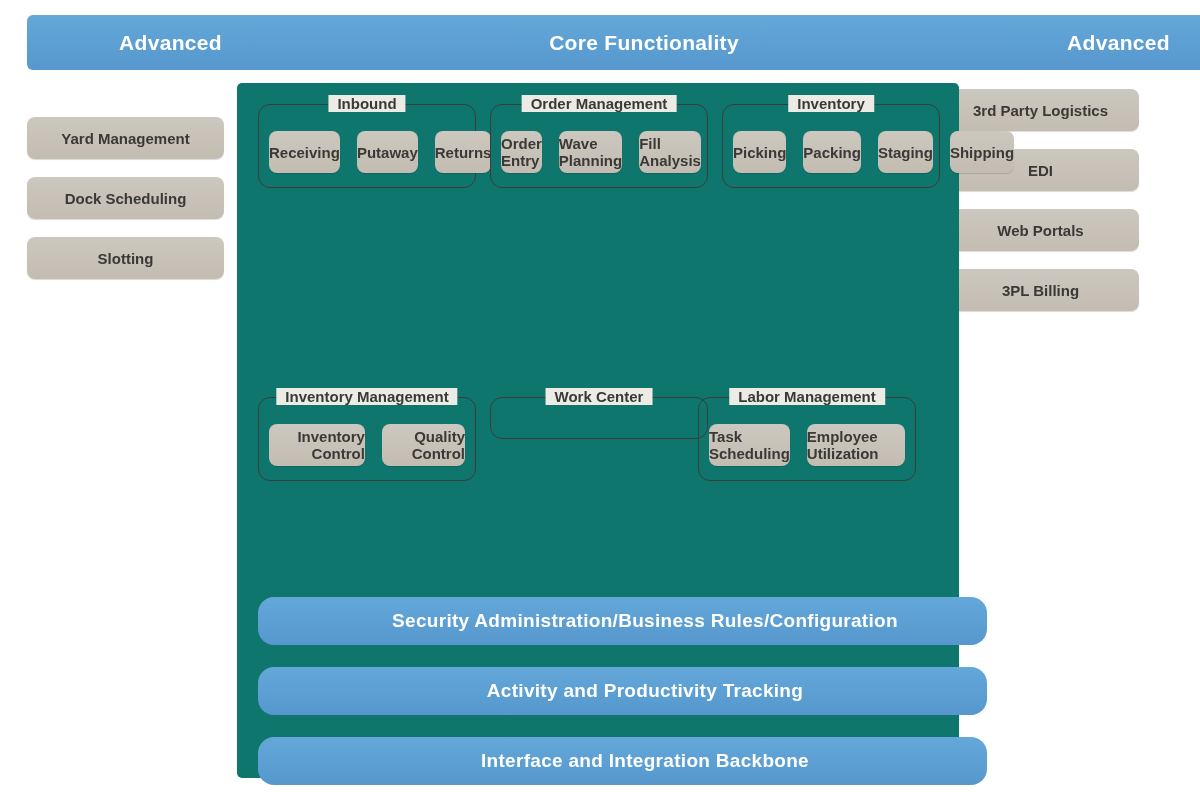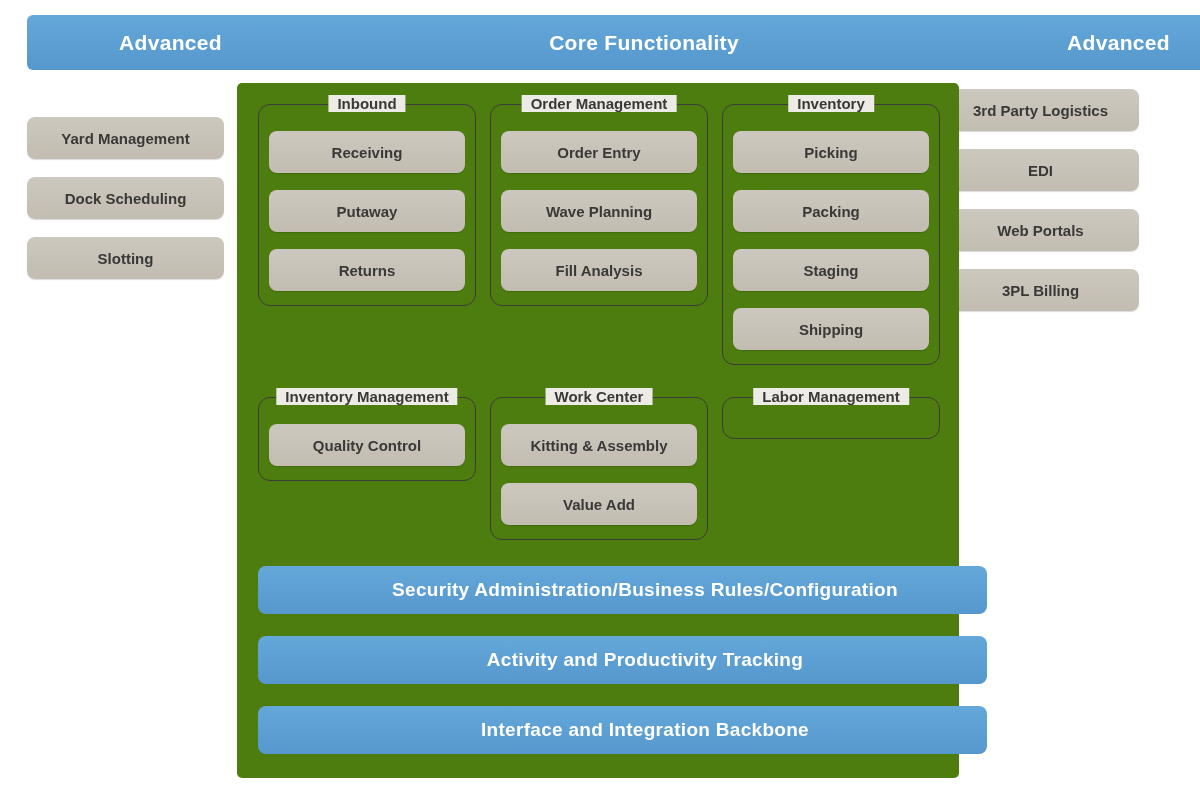--- a/index.html
+++ b/index.html
@@ -34,43 +34,43 @@
   .side-right{left:942px;}
   .gray-btn{
     height:42px;border-radius:8px;
     background:linear-gradient(#cdc8bf,#c2bcb1);
     display:flex;align-items:center;justify-content:center;
     font-weight:bold;font-size:15px;
     box-shadow:0 1px 1px rgba(0,0,0,0.15);
   }
   .panel{
     position:absolute;left:237px;top:83px;width:722px;height:695px;
-    background:#4d7c0f;border-radius:5px;
+    background:#0f766e;border-radius:5px;
   }
   .group{
     position:absolute;width:218px;
     border:1.5px solid #3c3c3a;border-radius:12px;
     box-sizing:border-box;
     padding:26px 10px 14px 10px;
   }
   .group-title{
     position:absolute;top:-10px;left:50%;transform:translateX(-50%);
     background:#ecebe5;padding:0 9px;
     font-weight:bold;font-size:15px;white-space:nowrap;
   }
-  .group-items{display:flex;flex-direction:column;gap:17px;}
+  .group-items{display:flex;flex-direction:row;gap:17px;}
   .g-r1c1{left:21px;top:21px;}
   .g-r1c2{left:253px;top:21px;}
   .g-r1c3{left:485px;top:21px;}
   .g-r2c1{left:21px;top:314px;text-align:right;}
   .g-r2c2{left:253px;top:314px;}
-  .g-r2c3{left:485px;top:314px;}
+  .g-r2c3{left:461px;top:314px;}
   .bar{
     position:absolute;left:21px;width:684px;height:48px;
-    border-radius:8px;font-size:19px;letter-spacing:.3px;
+    border-radius:16px;font-size:19px;letter-spacing:.3px;margin-top:31px;
   }
   .bar1{top:483px;}
   .bar2{top:553px;}
   .bar3{top:623px;}
 </style>
 </head>
 <body>
 
 <div class="page">
 
@@ -158,39 +158,42 @@
         <div class="gray-btn">
           <span>Shipping</span>
         </div>
       </div>
     </div>
 
     <div class="group g-r2c1">
       <span class="group-title">Inventory Management</span>
       <div class="group-items">
         <div class="gray-btn">
+          <span>Inventory Control</span>
+        </div>
+        <div class="gray-btn">
           <span>Quality Control</span>
         </div>
       </div>
     </div>
 
     <div class="group g-r2c2">
       <span class="group-title">Work Center</span>
-      <div class="group-items">
-        <div class="gray-btn">
-          <span>Kitting &amp; Assembly</span>
-        </div>
-        <div class="gray-btn">
-          <span>Value Add</span>
-        </div>
-      </div>
     </div>
 
     <div class="group g-r2c3">
       <span class="group-title">Labor Management</span>
+      <div class="group-items">
+        <div class="gray-btn">
+          <span>Task Scheduling</span>
+        </div>
+        <div class="gray-btn">
+          <span>Employee Utilization</span>
+        </div>
+      </div>
     </div>
 
     <div class="blue bar bar1">
       <span>Security Administration/Business Rules/Configuration</span>
     </div>
     <div class="blue bar bar2">
       <span>Activity and Productivity Tracking</span>
     </div>
     <div class="blue bar bar3">
       <span>Interface and Integration Backbone</span>

